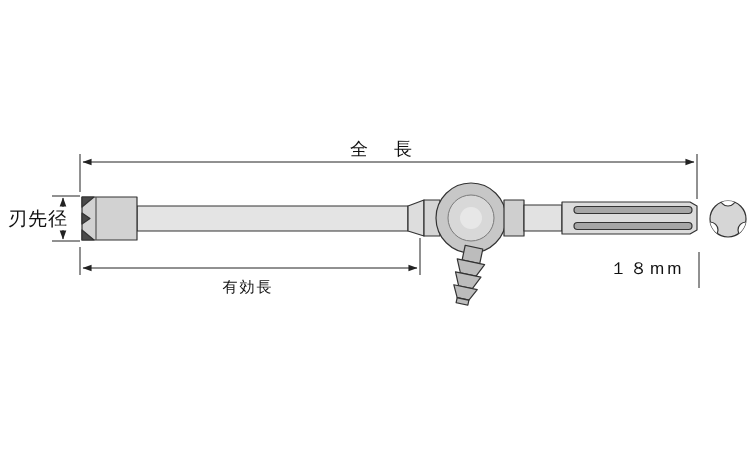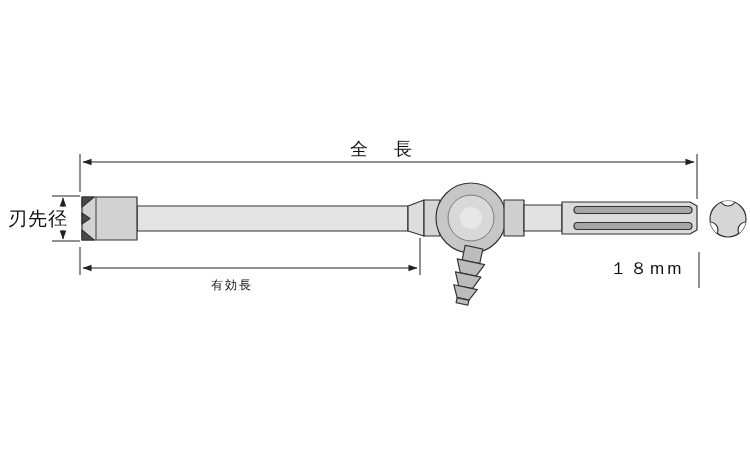--- a/index.html
+++ b/index.html
@@ -13,21 +13,21 @@
   }
   .canvas svg{position:absolute;left:0;top:0;}
   .lbl{
     position:absolute;
     white-space:nowrap;
     color:#111;
     line-height:1;
   }
   .lbl-total{left:383px;top:140px;transform:translateX(-50%);font-size:18px;letter-spacing:4px;}
   .lbl-tipdia{left:8px;top:209px;font-size:19px;letter-spacing:1px;}
-  .lbl-effective{left:232px;top:279px;transform:translateX(-50%);font-size:12px;letter-spacing:2px;}
+  .lbl-effective{left:248px;top:279px;transform:translateX(-50%);font-size:15px;letter-spacing:2px;}
   .lbl-shank{left:610px;top:260px;font-size:17px;letter-spacing:3px;text-align:center;}
 </style>
 </head>
 <body>
 
 <div class="canvas">
 
   <svg width="750" height="450" viewBox="0 0 750 450">
     <defs>
       <marker id="arr" viewBox="0 0 10 10" refX="9.5" refY="5" markerWidth="11" markerHeight="9" markerUnits="userSpaceOnUse" orient="auto-start-reverse">

